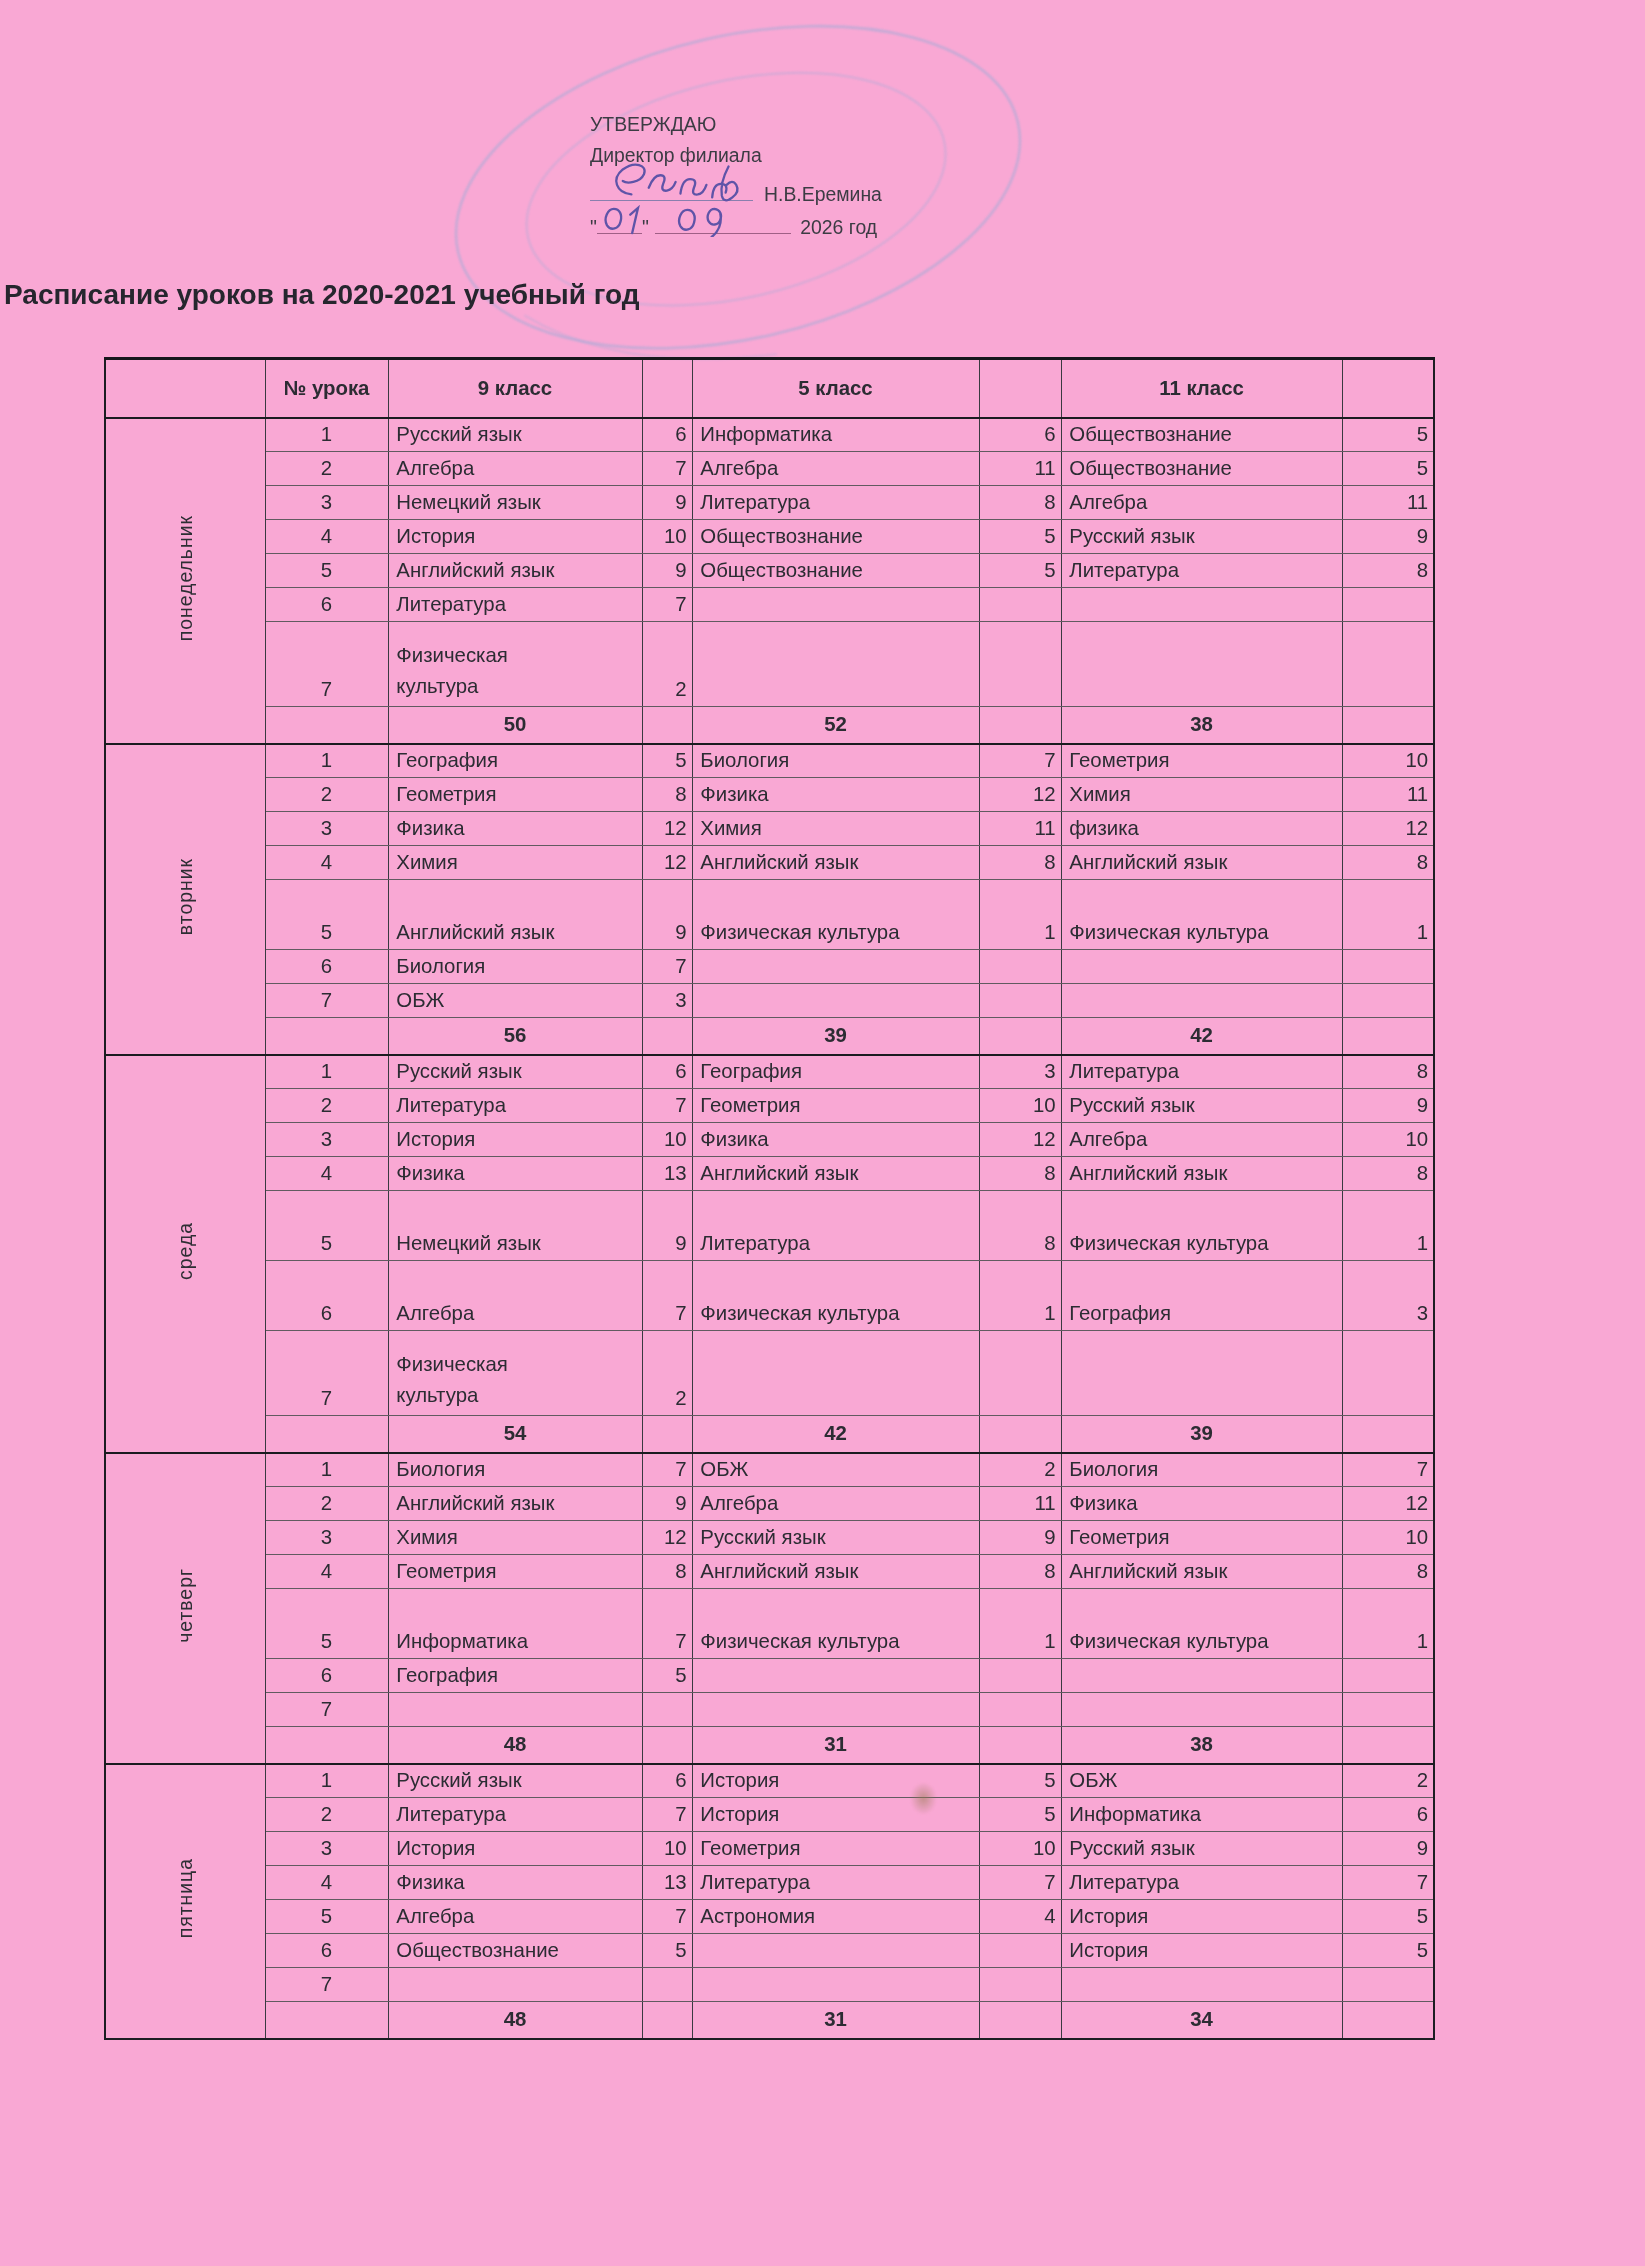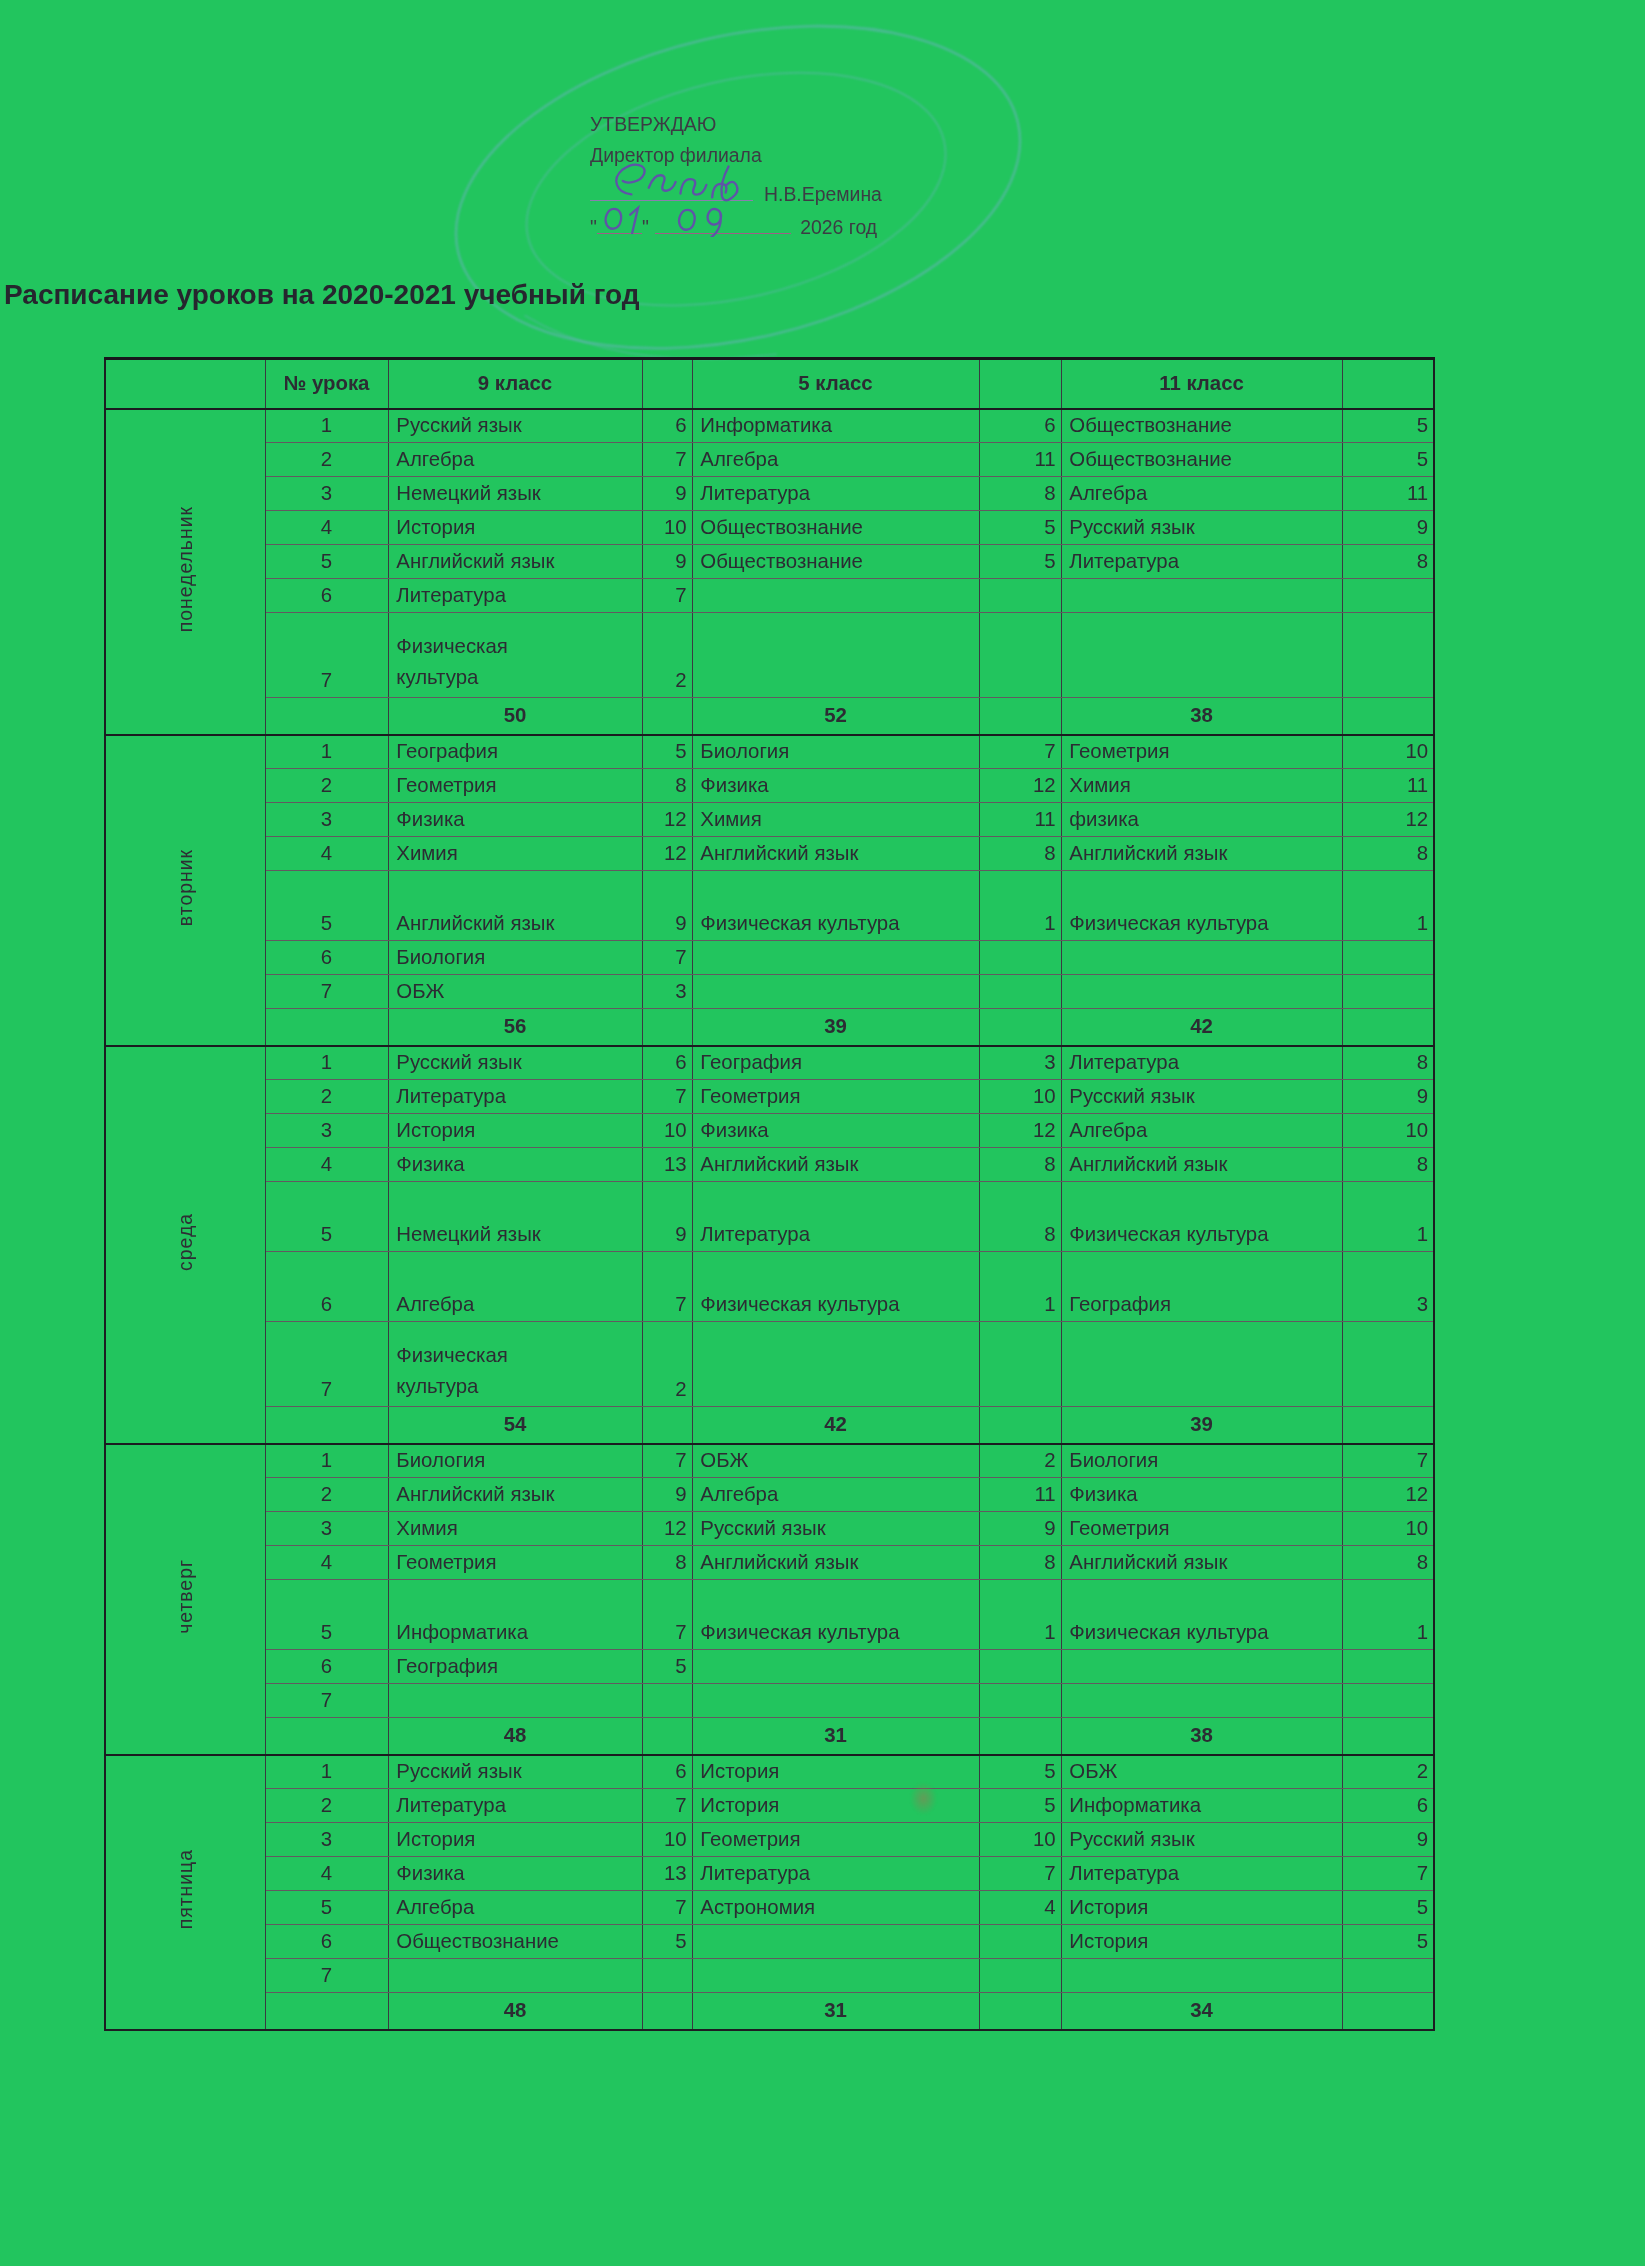--- a/index.html
+++ b/index.html
@@ -1,18 +1,18 @@
 <!DOCTYPE html>
 <html><head>
 <meta charset="utf-8">
 <style>
   html,body{margin:0;padding:0;background:#dedede;}
   .page{
     position:relative; width:1646px; height:2267px;
-    background:#22c55e; overflow:hidden;
+    background:#f9a8d4; overflow:hidden;
     font-family:"Liberation Sans", sans-serif; color:#2c2c33;
   }
   
   .approval{position:absolute; left:590px; top:109px; font-size:19.4px; color:#3c3c44; line-height:31px;}
   .sig-row{position:relative; height:37px;}
   .sig-underline{display:inline-block; width:163px; border-bottom:1.9px solid #8a7fae; height:29px; position:relative;}
   .sig-svg{position:absolute; left:11.6px; top:-15.5px;}
   .sig-name{margin-left:11px;}
   .date-row{position:relative; height:33px; white-space:nowrap;}
   .hand-day{display:inline-block; width:45px; border-bottom:1.9px solid #a05f86; height:25px; position:relative;}
@@ -31,21 +31,21 @@
   table.sched{
     position:absolute; left:104px; top:357px; width:1330px;
     border-collapse:collapse; table-layout:fixed;
     border:2.9px solid #1d1d22;
   }
   table.sched td{
     border-left:1.9px solid #3a3a41; border-right:1.9px solid #3a3a41;
     border-top:1px solid #625a60; border-bottom:1px solid #625a60;
     font-size:20.4px; color:#2c2c33; overflow:hidden;
   }
-  thead tr{height:50px;}
+  thead tr{height:59px;}
   thead td{border-top:3.9px solid #17171c !important; border-bottom:1.9px solid #2a2a30 !important;}
   tbody{border-top:2.9px solid #1b1b20;}
   tr.hn{height:34px;} tr.ht{height:70px;} tr.hw{height:85px;} tr.htot{height:37px;margin-left:40px;}
   tr.ht td, tr.hw td{vertical-align:bottom; padding-bottom:4.9px;}
   td.hcell{font-weight:bold; text-align:center; font-size:21.3px;}
   td.daycell{text-align:center; vertical-align:middle;}
   .daylabel{display:inline-block; writing-mode:vertical-rl; transform:rotate(180deg);
     font-size:19.4px; color:#2e2e34; letter-spacing:1px;}
   td.numcell{text-align:center;}
   td.subjcell{text-align:left; padding-left:7.8px;}

